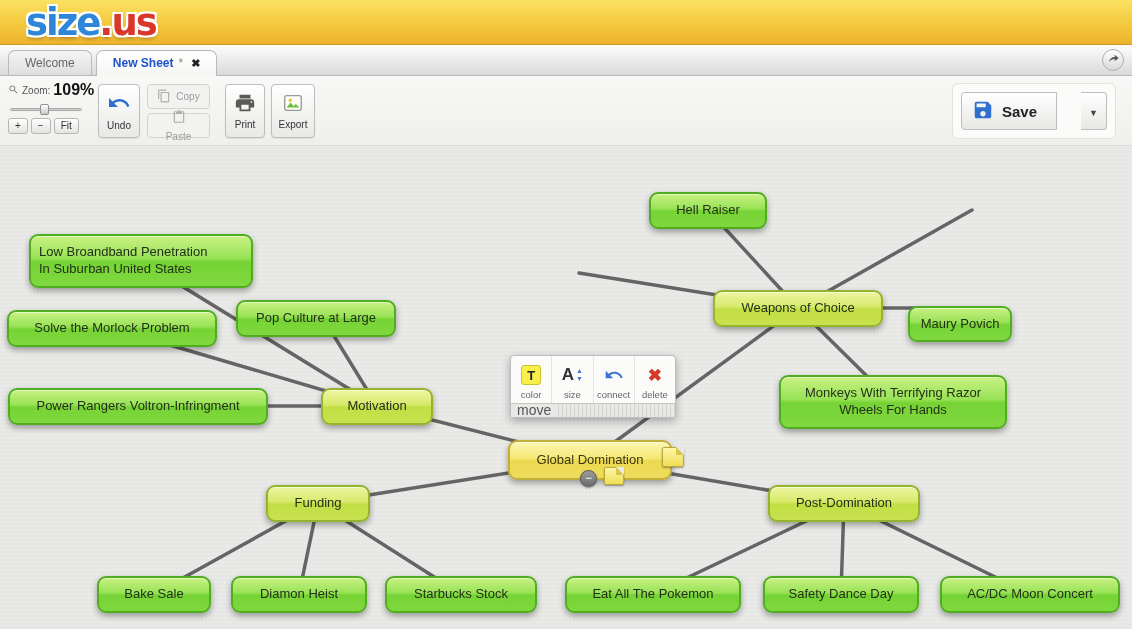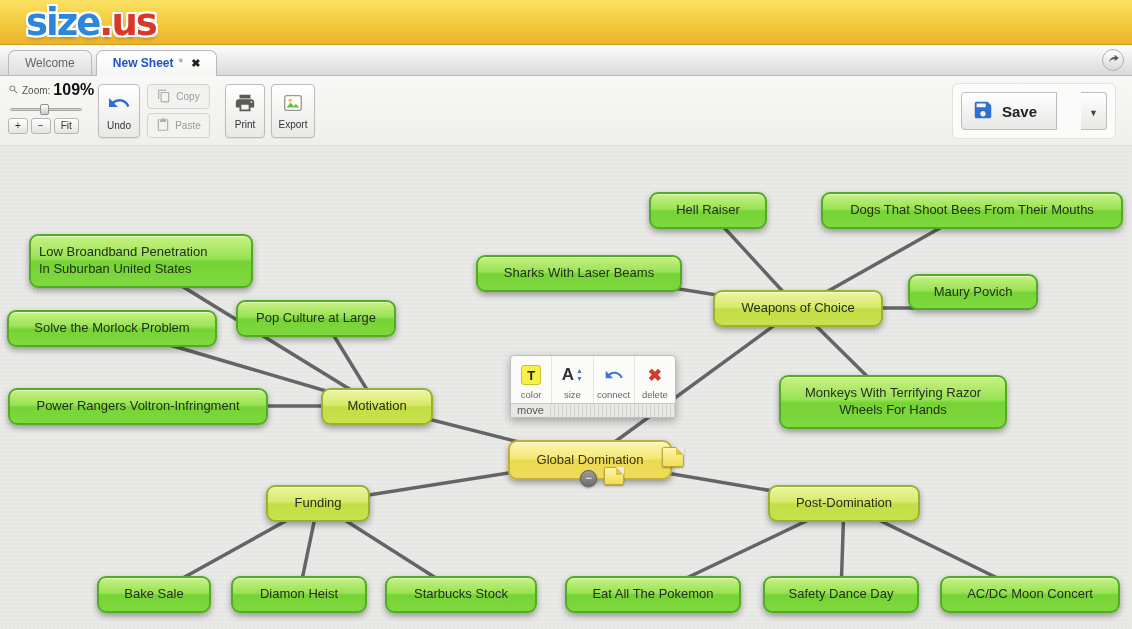--- a/index.html
+++ b/index.html
@@ -106,21 +106,21 @@
     border-radius:3px; font-weight:bold; font-size:13px; color:#222;
     display:flex; align-items:center; justify-content:center; }
   .size-A { font-size:17px; font-weight:bold; color:#333; }
   .size-arrows { display:flex; flex-direction:column; font-size:7px; color:#3a77d4;
     line-height:1.1; margin-left:2px; }
   .delete-glyph { color:#d43a2a; font-size:17px; font-weight:bold; }
   .mi-label { font-size:9.5px; color:#666; margin-top:2px; }
   .menu-move { display:flex; align-items:center; height:14px; border-top:1px solid #c6c6c4;
     background:repeating-linear-gradient(90deg,#e8e8e6 0 3px,#d2d2d0 3px 4px);
     border-radius:0 0 4px 4px; cursor:move; }
-  .menu-move span { font-size:11px; color:#555; line-height:13px; padding:0 5px 0 6px;
+  .menu-move span { font-size:14px; color:#555; line-height:13px; padding:0 5px 0 6px;
     background:#e8e8e6; }
 
   
   .gd-minus { position:absolute; left:580px; top:324px; width:17px; height:17px;
     border-radius:50%; background:linear-gradient(180deg,#9d9d9d,#6d6d6d);
     border:1px solid #555; color:#fff; font-size:12px; line-height:14px; text-align:center;
     z-index:6; box-shadow:0 1px 2px rgba(0,0,0,.4); cursor:pointer; }
   .gd-note { position:absolute; width:20px; height:18px; z-index:6;
     background:linear-gradient(180deg,#fdf7a8,#f0dd55); border:1px solid #bba73c;
     border-radius:2px; box-shadow:0 1px 2px rgba(0,0,0,.35); cursor:pointer; }
@@ -192,21 +192,21 @@
 
     <button class="tool-btn small disabled" style="left:147px; top:8px; width:63px;">
       <span>
         <svg width="14" height="14" viewBox="0 0 24 24">
             <path d="M16 1H4c-1.1 0-2 .9-2 2v14h2V3h12V1zm3 4H8c-1.1 0-2 .9-2 2v14c0 1.1.9 2 2 2h11c1.1 0 2-.9 2-2V7c0-1.1-.9-2-2-2zm0 16H8V7h11v14z" fill="#adadab"></path>
           </svg>
       </span>
       <span>Copy</span>
     </button>
 
-    <button class="tool-btn small disabled" style="left:147px; top:37px; width:63px;">
+    <button class="tool-btn small disabled" style="left:147px; top:37px; width:63px;flex-direction:column;">
       <span>
         <svg width="14" height="14" viewBox="0 0 24 24">
             <path d="M19 2h-4.18C14.4.84 13.3 0 12 0c-1.3 0-2.4.84-2.82 2H5c-1.1 0-2 .9-2 2v16c0 1.1.9 2 2 2h14c1.1 0 2-.9 2-2V4c0-1.1-.9-2-2-2zm-7 0c.55 0 1 .45 1 1s-.45 1-1 1-1-.45-1-1 .45-1 1-1zm7 18H5V4h2v3h10V4h2v16z" fill="#adadab"></path>
           </svg>
       </span>
       <span>Paste</span>
     </button>
 
     <button class="tool-btn" style="left:225px; width:40px;">
       <span>
@@ -290,27 +290,21 @@
         </div>
         <div class="node leaf" style="left: 236px; top: 153.5px; width: 160px; height: 37px;">
           <span class="node-label">Pop Culture at Large</span>
         </div>
         <div class="node leaf" style="left: 8px; top: 241.5px; width: 260px; height: 37px;">
           <span class="node-label">Power Rangers Voltron-Infringment</span>
         </div>
         <div class="node leaf" style="left: 649px; top: 45.5px; width: 118px; height: 37px;">
           <span class="node-label">Hell Raiser</span>
         </div>
-        <div class="node leaf" style="left: 821px; top: 45.5px; width: 302px; height: 37px;">
-          <span class="node-label">Dogs That Shoot Bees From Their Mouths</span>
-        </div>
-        <div class="node leaf" style="left: 476px; top: 108.5px; width: 206px; height: 37px;">
-          <span class="node-label">Sharks With Laser Beams</span>
-        </div>
-        <div class="node leaf" style="left: 908px; top: 128px; width: 130px; height: 36px;">
+        <div class="node leaf" style="left: 908px; top: 160px; width: 104px; height: 36px;">
           <span class="node-label">Maury Povich</span>
         </div>
         <div class="node leaf" style="left: 779px; top: 229px; width: 228px; height: 54px;">
           <span class="node-label">Monkeys With Terrifying Razor
 Wheels For Hands</span>
         </div>
         <div class="node leaf" style="left: 97px; top: 429.5px; width: 114px; height: 37px;">
           <span class="node-label">Bake Sale</span>
         </div>
         <div class="node leaf" style="left: 231px; top: 429.5px; width: 136px; height: 37px;">

